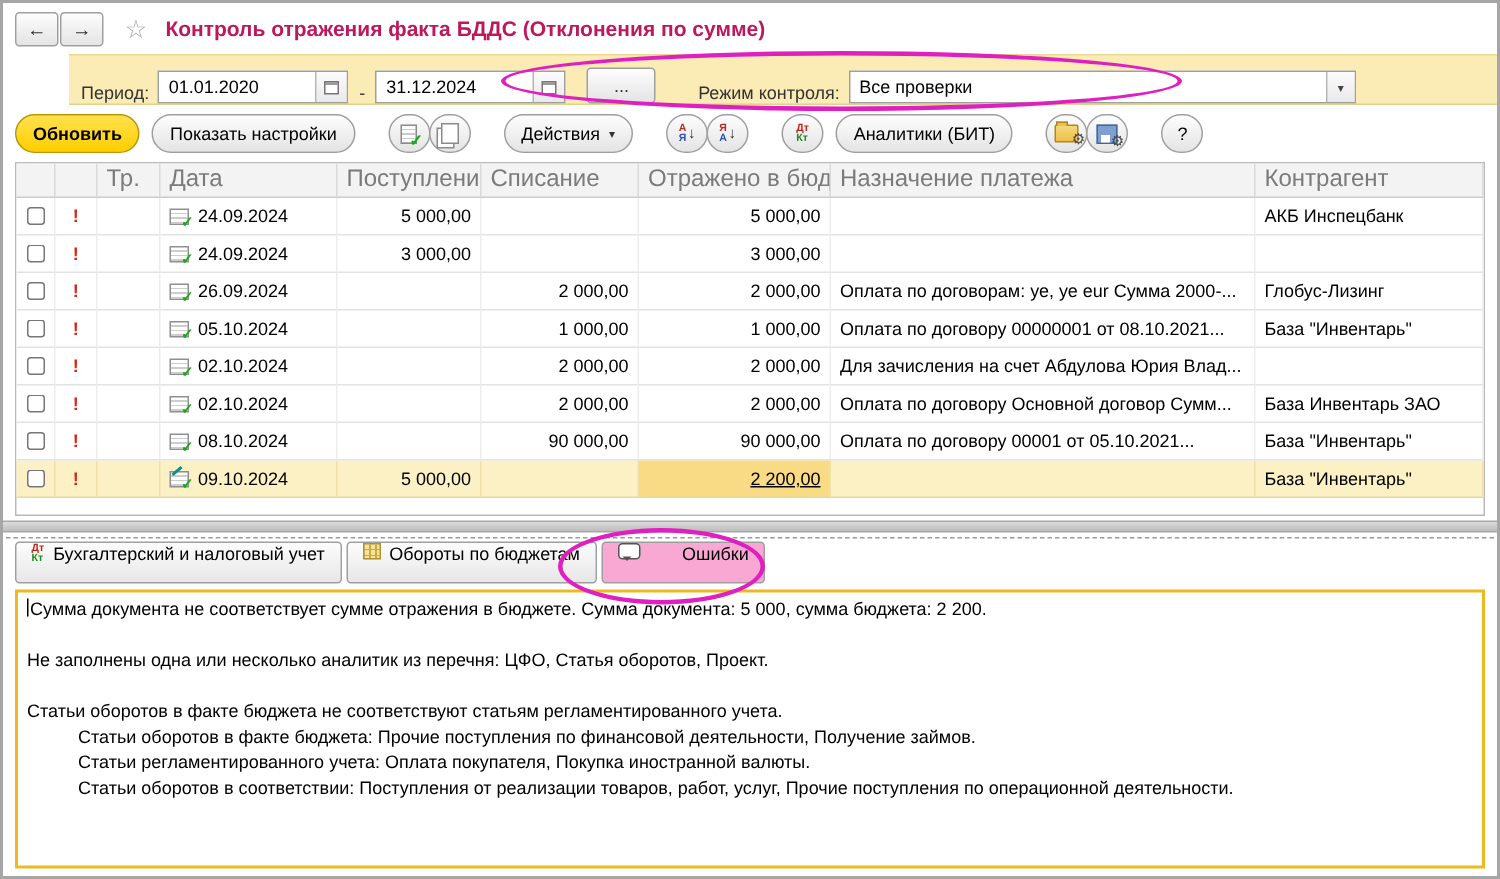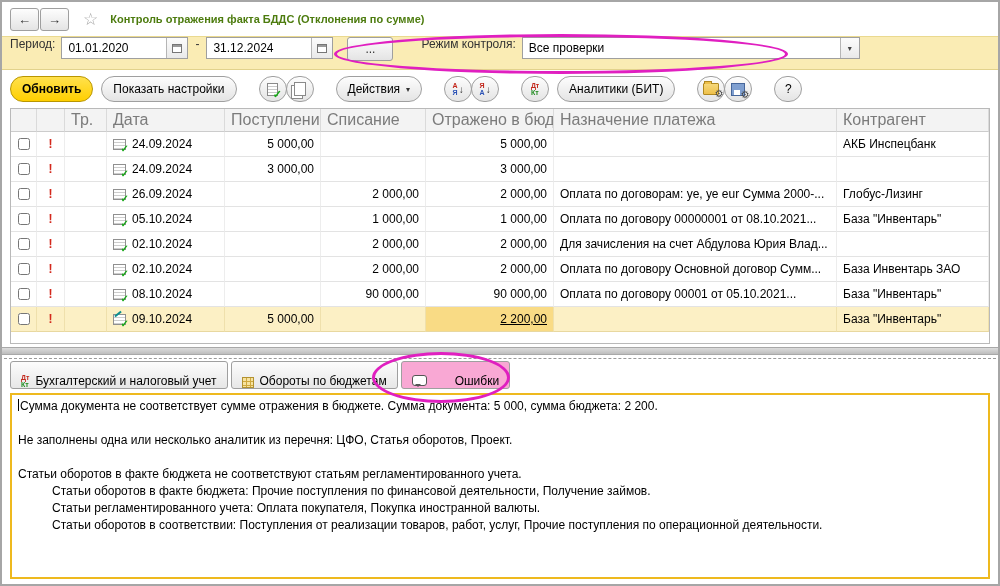--- a/index.html
+++ b/index.html
@@ -4,25 +4,25 @@
 <style>
   html,body{margin:0;padding:0;background:#e8e8e8;font-family:"Liberation Sans",sans-serif;}
   .window{position:relative;width:1000px;height:586px;box-sizing:border-box;border:2px solid #a6a6a6;background:#fff;overflow:hidden;}
 
   
   .titlebar{display:flex;align-items:center;height:34px;padding:0 8px;background:#fff;}
   .navbtn{width:27px;height:21px;border:1px solid #9f9f9f;border-radius:3px;background:linear-gradient(#fdfdfd,#e4e4e4);
           display:flex;align-items:center;justify-content:center;font-size:13px;color:#333;cursor:default;}
   .navbtn + .navbtn{margin-left:1px;}
   .star{margin:0 12px 0 14px;color:#a8a8a8;font-size:17px;line-height:17px;}
-  .title{font-size:11px;font-weight:bold;color:#4d7c0f;}
-
-  
-  .filterbar{display:flex;align-items:flex-start;height:32px;background:#faecb4;border-top:1px solid #ead98f;border-bottom:1px solid #e2d28c;
-             padding:0 8px;font-size:12px;color:#333;}
+  .title{font-size:14px;font-weight:bold;color:#be185d;}
+
+  
+  .filterbar{display:flex;align-items:flex-end;height:32px;background:#faecb4;border-top:1px solid #ead98f;border-bottom:1px solid #e2d28c;
+             padding:0 8px;font-size:12px;color:#333;margin-left:44px;}
   .flabel{margin-right:6px;}
   .field{display:flex;align-items:center;background:#fff;border:1px solid #9f9f9f;height:20px;}
   .field .val{padding:0 6px;font-size:12px;color:#000;}
   .datefield .val{width:92px;}
   .calbtn{width:20px;height:20px;border-left:1px solid #b5b5b5;display:flex;align-items:center;justify-content:center;
           background:linear-gradient(#fcfcfc,#e9e9e9);}
   .cal-icon{width:10px;height:9px;box-sizing:border-box;border:1px solid #767676;background:linear-gradient(#9a9a9a 0 2px,#fff 2px);}
   .dash{margin:0 7px;}
   .dotsbtn{width:44px;height:22px;margin:0 10px 0 14px;border:1px solid #9f9f9f;border-radius:3px;background:linear-gradient(#fdfdfd,#e4e4e4);
            display:flex;align-items:center;justify-content:center;font-size:12px;color:#333;}
@@ -79,21 +79,21 @@
   .trow.selected{background:#fcf0c5;}
   .trow.selected .cell{border-right-color:#efe0ac;border-bottom-color:#e8d8a0;}
   .trow.selected .cell.hl{background:#f9db85;text-decoration:underline;}
   .red{color:#e00000;}
   .filler{height:11px;}
 
   
   .splitter{height:6px;margin-top:3px;background:linear-gradient(#dcdcdc,#bdbdbd);border-top:1px solid #a8a8a8;border-bottom:1px solid #a8a8a8;}
   .focusline{height:0;border-top:1px dashed #9a9a9a;margin:3px 2px;}
   .tabs{display:flex;align-items:flex-end;padding:0 8px;gap:3px;height:27px;}
-  .tab{display:flex;align-items:flex-end;gap:6px;height:26px;padding:0 10px;border:1px solid #9f9f9f;border-radius:3px;
+  .tab{display:flex;align-items:flex-start;gap:6px;height:26px;padding:0 10px;border:1px solid #9f9f9f;border-radius:3px;
        background:linear-gradient(#fcfcfc,#e7e7e7);font-size:12px;color:#000;white-space:nowrap;}
   .tab.active{background:#f9a8d4;gap:28px;}
   .tbl-icon{width:12px;height:11px;box-sizing:border-box;border:1px solid #b39230;
             background:repeating-linear-gradient(90deg,transparent 0 3px,#cfa83e 3px 4px),
                        repeating-linear-gradient(transparent 0 3px,#cfa83e 3px 4px),#f7e3a0;}
   .bubble-icon{position:relative;width:13px;height:9px;border:1px solid #555;border-radius:3px;background:#fff;margin-bottom:2px;}
   .bubble-icon:after{content:"";position:absolute;left:2px;bottom:-5px;border:3px solid transparent;border-top-color:#555;}
 
   
   .errorbox{margin:4px 8px 0 8px;height:186px;box-sizing:border-box;border:2px solid #eeb91e;background:#fff;

